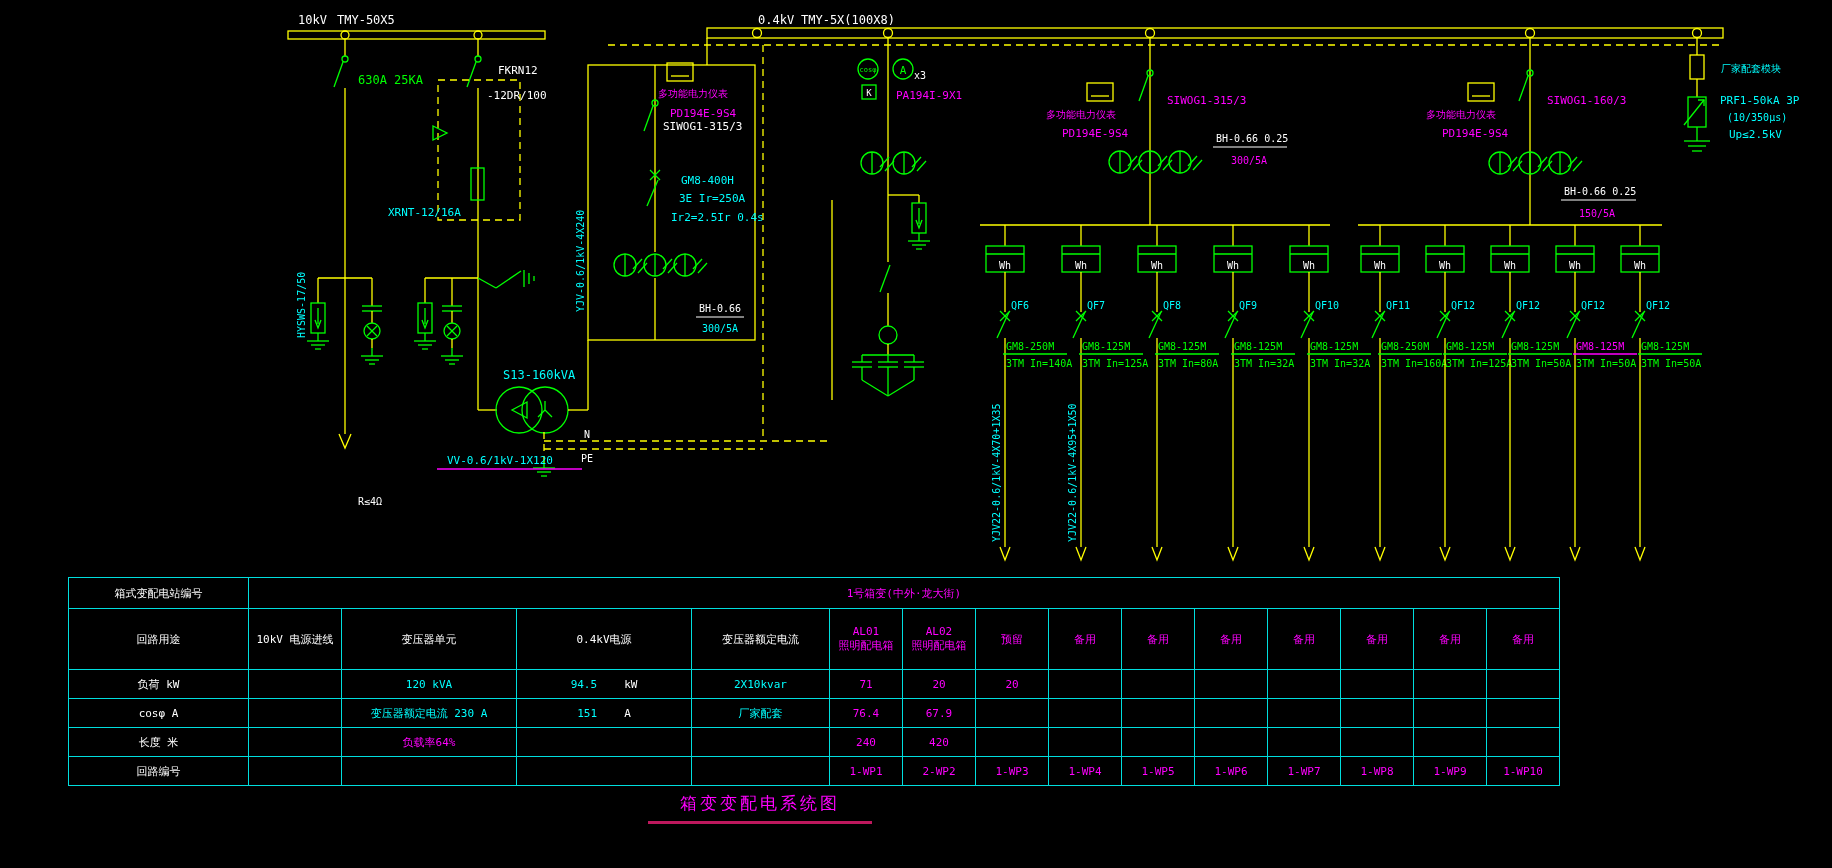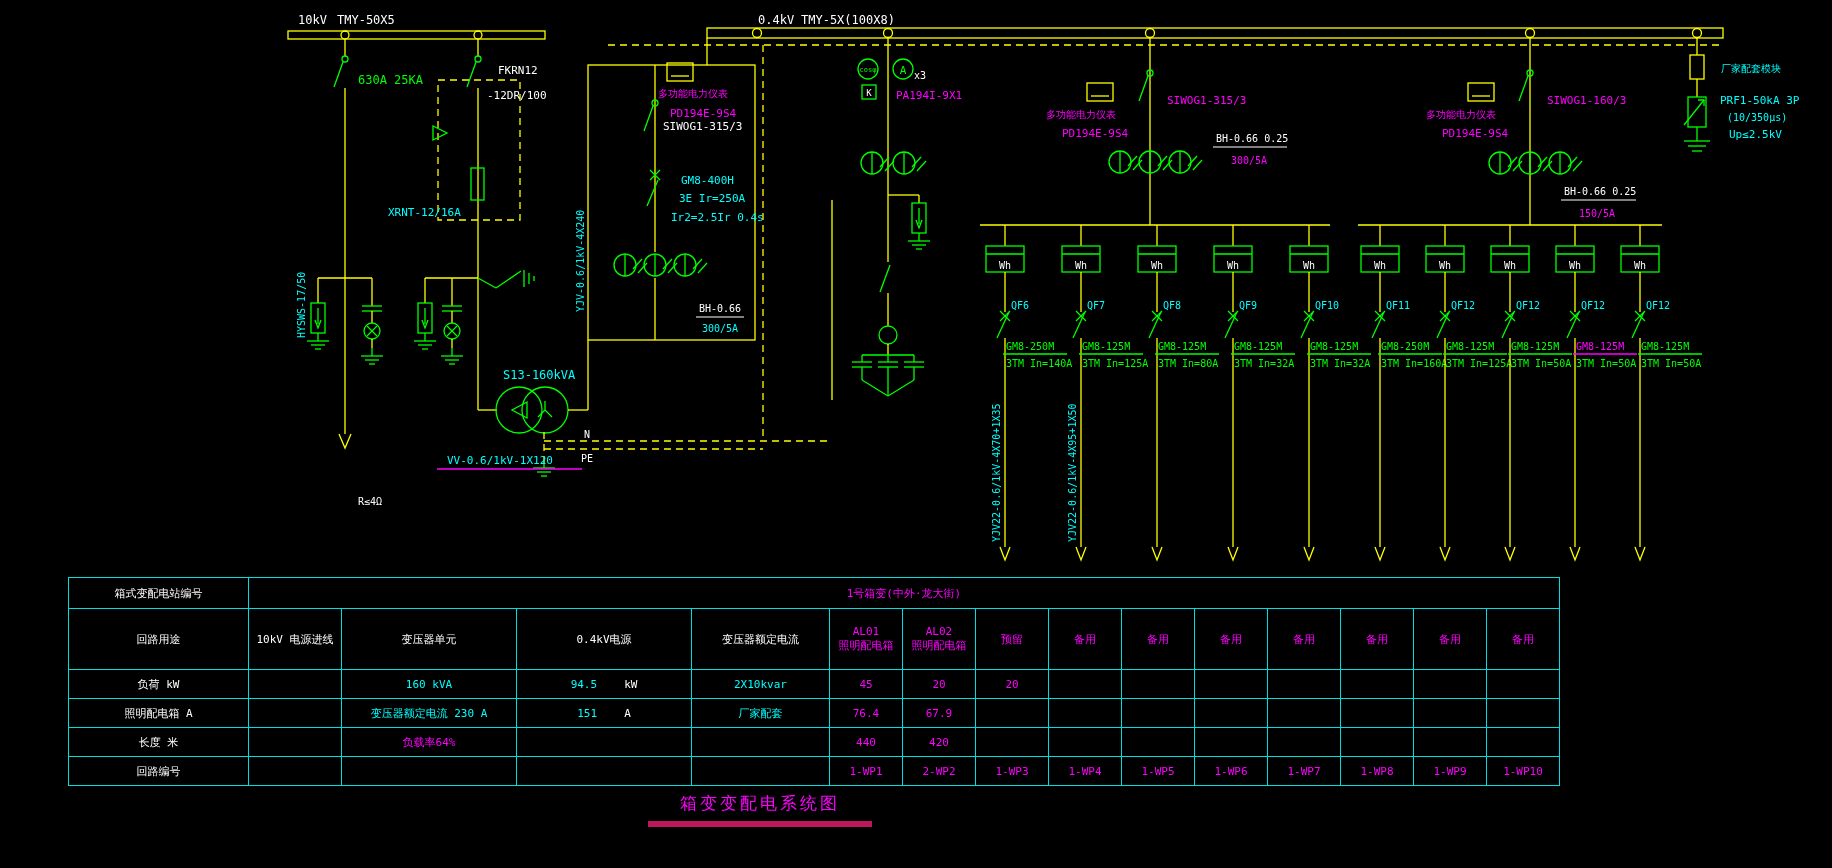--- a/index.html
+++ b/index.html
@@ -16,21 +16,21 @@
   .dash{stroke-dasharray:7 5}
   .tbl{position:absolute;left:68px;top:577px;border-collapse:collapse;table-layout:fixed;}
   .tbl td{border:1px solid #00dede;color:#ffffff;font-size:11px;text-align:center;
           vertical-align:middle;padding:0;overflow:hidden;}
   .tbl tr.r1 td{height:30px}
   .tbl tr.r2 td{height:60px}
   .tbl tr.rs td{height:28px}
   .tbl .m{color:#ff00ff}.tbl .c{color:#00ffff}.tbl .w{color:#ffffff}
   .tbl .unit{margin-left:27px}
   .titlebox{position:absolute;left:648px;top:792px;width:224px;text-align:center;
-            color:#ff00ff;font-size:17px;letter-spacing:3px;border-bottom:6px solid #be185d;
+            color:#ff00ff;font-size:17px;letter-spacing:3px;border-bottom:3px solid #be185d;
             padding-bottom:6px;}
 </style>
 </head>
 <body>
 
 <div class="stage">
 <svg width="1832" height="868" viewBox="0 0 1832 868">
   <defs>
     <g id="ct">
           <circle r="11"></circle>
@@ -544,36 +544,36 @@
     <td class="m">
             <div>备用</div>
           </td>
     <td class="m">
             <div>备用</div>
           </td>
   </tr>
   <tr class="rs">
     <td>负荷 kW</td>
     <td></td>
-    <td class="c">160 kVA</td>
+    <td class="c">120 kVA</td>
     <td><span class="c">94.5</span><span class="w unit">kW</span></td>
     <td class="c">2X10kvar</td>
-    <td class="m">45</td>
+    <td class="m">71</td>
     <td class="m">20</td>
     <td class="m">20</td>
     <td class="m"></td>
     <td class="m"></td>
     <td class="m"></td>
     <td class="m"></td>
     <td class="m"></td>
     <td class="m"></td>
     <td class="m"></td>
   </tr>
   <tr class="rs">
-    <td>照明配电箱 A</td>
+    <td>cosφ A</td>
     <td></td>
     <td class="c">变压器额定电流 230 A</td>
     <td><span class="c">151</span><span class="w unit">A</span></td>
     <td class="c">厂家配套</td>
     <td class="m">76.4</td>
     <td class="m">67.9</td>
     <td class="m"></td>
     <td class="m"></td>
     <td class="m"></td>
     <td class="m"></td>
@@ -581,21 +581,21 @@
     <td class="m"></td>
     <td class="m"></td>
     <td class="m"></td>
   </tr>
   <tr class="rs">
     <td>长度 米</td>
     <td></td>
     <td class="m">负载率64%</td>
     <td></td>
     <td></td>
-    <td class="m">440</td>
+    <td class="m">240</td>
     <td class="m">420</td>
     <td class="m"></td>
     <td class="m"></td>
     <td class="m"></td>
     <td class="m"></td>
     <td class="m"></td>
     <td class="m"></td>
     <td class="m"></td>
     <td class="m"></td>
   </tr>

